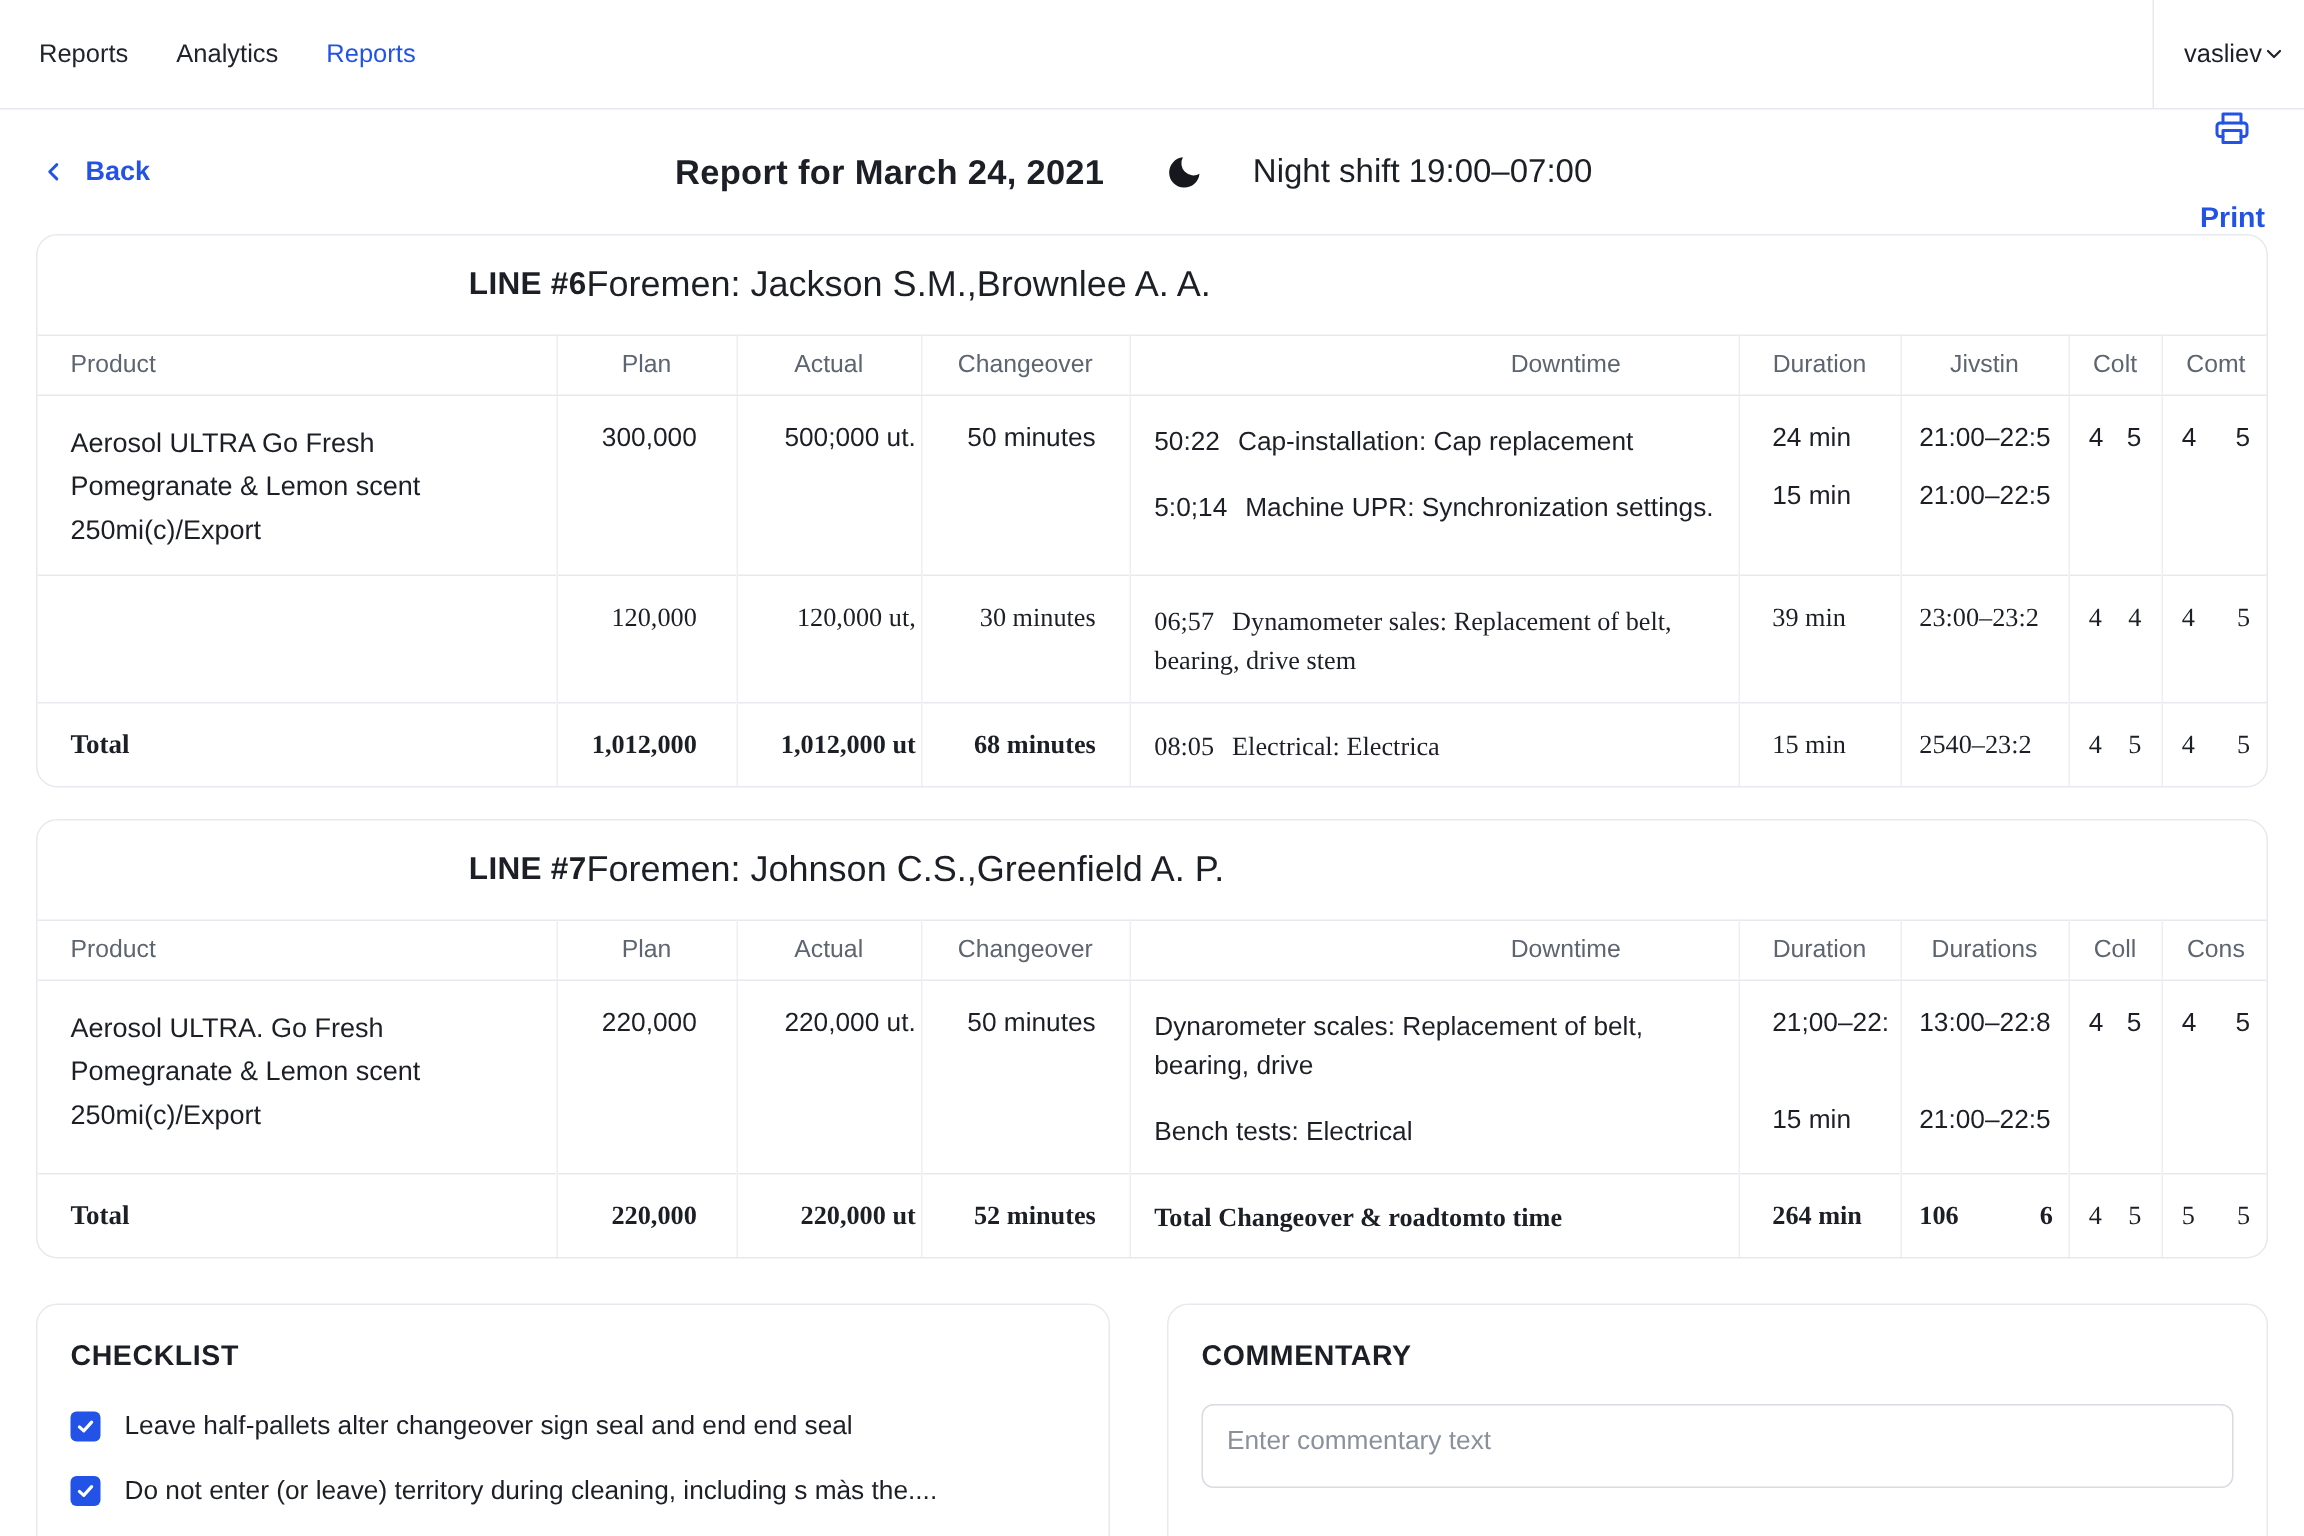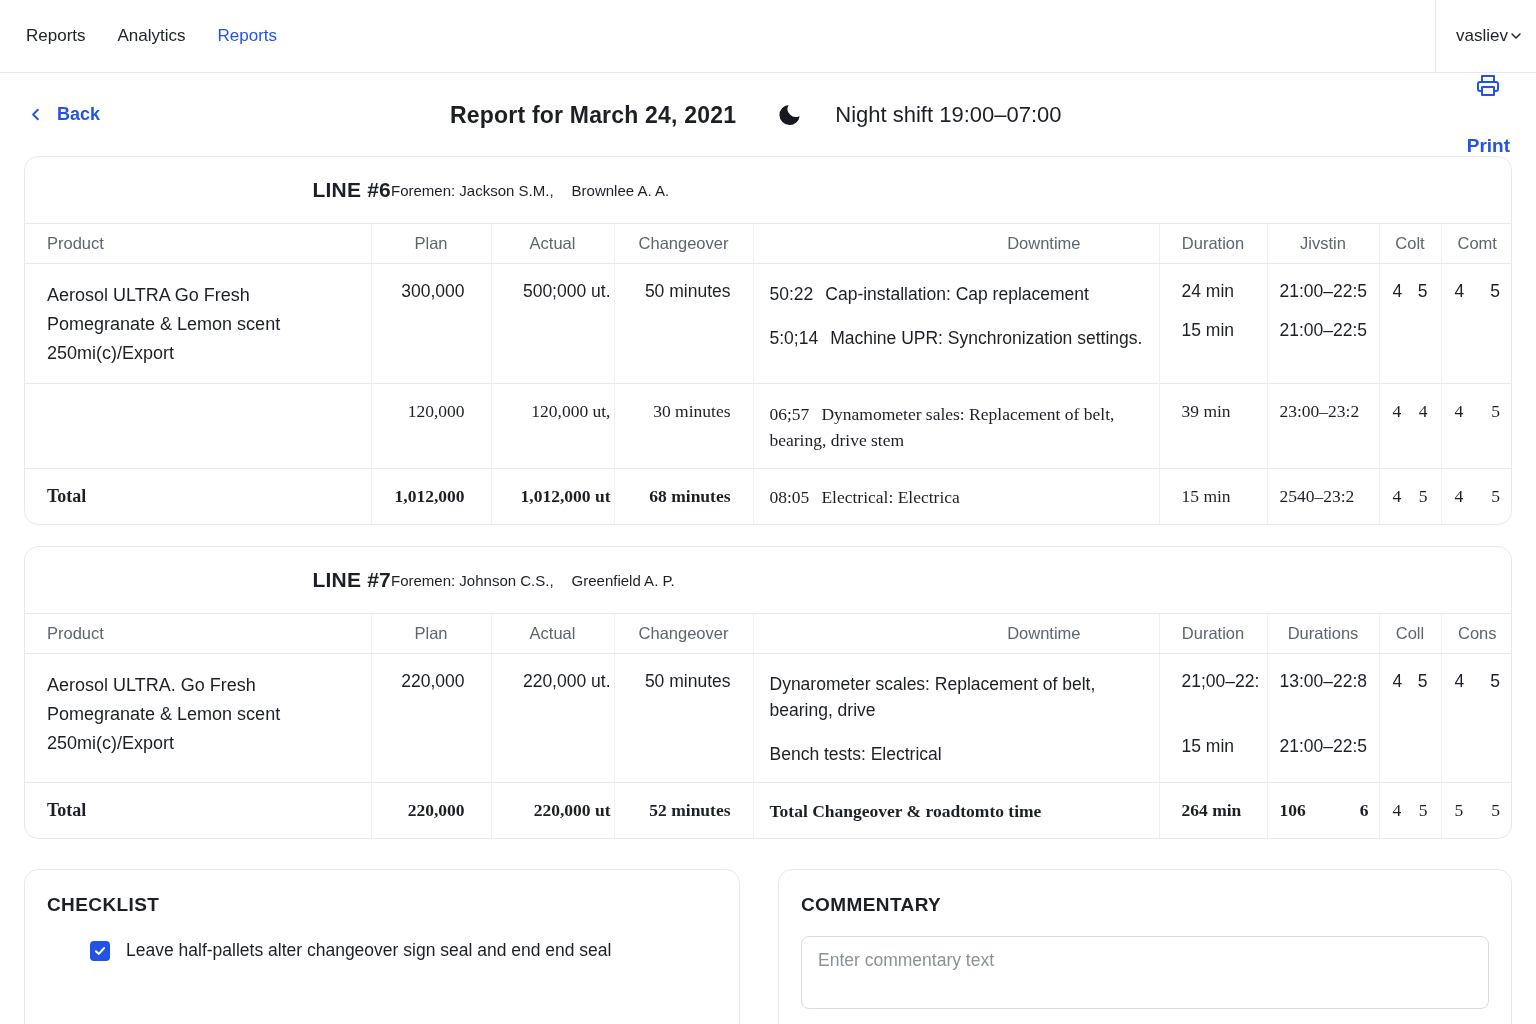--- a/index.html
+++ b/index.html
@@ -23,21 +23,21 @@
   .report-title { font-size:23px; font-weight:bold; letter-spacing:.2px; }
   .shift-label { font-size:22px; margin-left:14px; }
   .print-group { margin-left:auto; display:flex; align-items:center; gap:38px;flex-direction:column; }
   .print-label { color:var(--accent); font-size:19px; font-weight:bold; cursor:pointer; }
   .icon-btn { cursor:pointer; display:flex; align-items:center; }
 
   
   .card { border:1px solid var(--border); border-radius:14px; margin:0 24px; overflow:hidden; background:#fff; }
   .card-head { display:flex; align-items:center; height:66px; padding:0 22px; }
   .card-head h2 { font-size:21px; font-weight:bold; width:344px; letter-spacing:.2px;text-align:right; }
-  .foremen { display:flex; gap:18px; font-size:15px; }
+  .foremen { display:flex; font-size:24px; }
 
   table { width:100%; border-collapse:collapse; table-layout:fixed; font-size:17.5px; }
   thead th { height:40px; font-weight:normal; color:var(--muted); font-size:16.5px;
     border-top:1px solid var(--border); border-bottom:1px solid var(--border); text-align:center; }
   th, td { border-right:1px solid #edeff3; }
   th:last-child, td:last-child { border-right:none; }
   tbody td { vertical-align:top; padding-top:17px; padding-bottom:15px; }
   tbody tr + tr td { border-top:1px solid var(--border);font-family:Liberation Serif, serif; }
 
   th.h-product { text-align:left; padding-left:22px; }
@@ -56,25 +56,25 @@
   .gap44 { margin-top:44px; }
   .bold { font-weight:bold; }
   tr.total td { vertical-align:middle; padding-top:13px; padding-bottom:13px; }
 
   
   .bottom { display:flex; gap:38px; margin:30px 24px 0; }
   .panel { border:1px solid var(--border); border-radius:14px; padding:24px 22px; height:168px; }
   .panel h3 { font-size:19px; font-weight:bold; letter-spacing:.4px; }
   .checklist-panel { width:716px; }
   .commentary-panel { flex:1; }
-  .check-row { display:flex; align-items:flex-start; gap:16px; margin-top:24px; font-size:17.5px; cursor:pointer;margin-left:43px; }
+  .check-row { display:flex; align-items:flex-start; gap:16px; margin-top:24px; font-size:17.5px; cursor:pointer; }
   .check-row + .check-row { margin-top:22px; }
   .checkbox { width:20px; height:20px; min-width:20px; border-radius:4px; background:var(--accent);
     display:flex; align-items:center; justify-content:center; margin-top:1px; }
-  textarea { width:100%; height:73px; margin-top:20px; border:1px solid #d8dbe1; border-radius:8px;
+  textarea { width:100%; height:56px; margin-top:20px; border:1px solid #d8dbe1; border-radius:8px;
     padding:13px 16px; font-size:17.5px; font-family:"Liberation Sans", sans-serif; color:#a16207; resize:none; outline:none; }
   textarea::placeholder { color:#8a919c; }
 </style>
 </head>
 <body>
 
 <header class="topbar">
   <nav class="nav">
     <span class="nav-item">Reports</span>
     <span class="nav-item">Analytics</span>
@@ -340,19 +340,27 @@
   <section class="panel checklist-panel">
     <h3>CHECKLIST</h3>
     <div class="check-row">
       <span class="checkbox">
         <svg width="14" height="14" viewBox="0 0 24 24" fill="none" stroke="#ffffff" stroke-width="3.6" stroke-linecap="round" stroke-linejoin="round">
             <polyline points="5 12.5 10 17 19 7"></polyline>
           </svg>
       </span>
       <span>Leave half-pallets alter changeover sign seal and end end seal</span>
     </div>
+    <div class="check-row">
+      <span class="checkbox">
+        <svg width="14" height="14" viewBox="0 0 24 24" fill="none" stroke="#ffffff" stroke-width="3.6" stroke-linecap="round" stroke-linejoin="round">
+            <polyline points="5 12.5 10 17 19 7"></polyline>
+          </svg>
+      </span>
+      <span>Do not enter (or leave) territory during cleaning, including s màs the....</span>
+    </div>
   </section>
 
   <section class="panel commentary-panel">
     <h3>COMMENTARY</h3>
     <textarea placeholder="Enter commentary text" style=""></textarea>
   </section>
 </div>
 
 </body></html>

